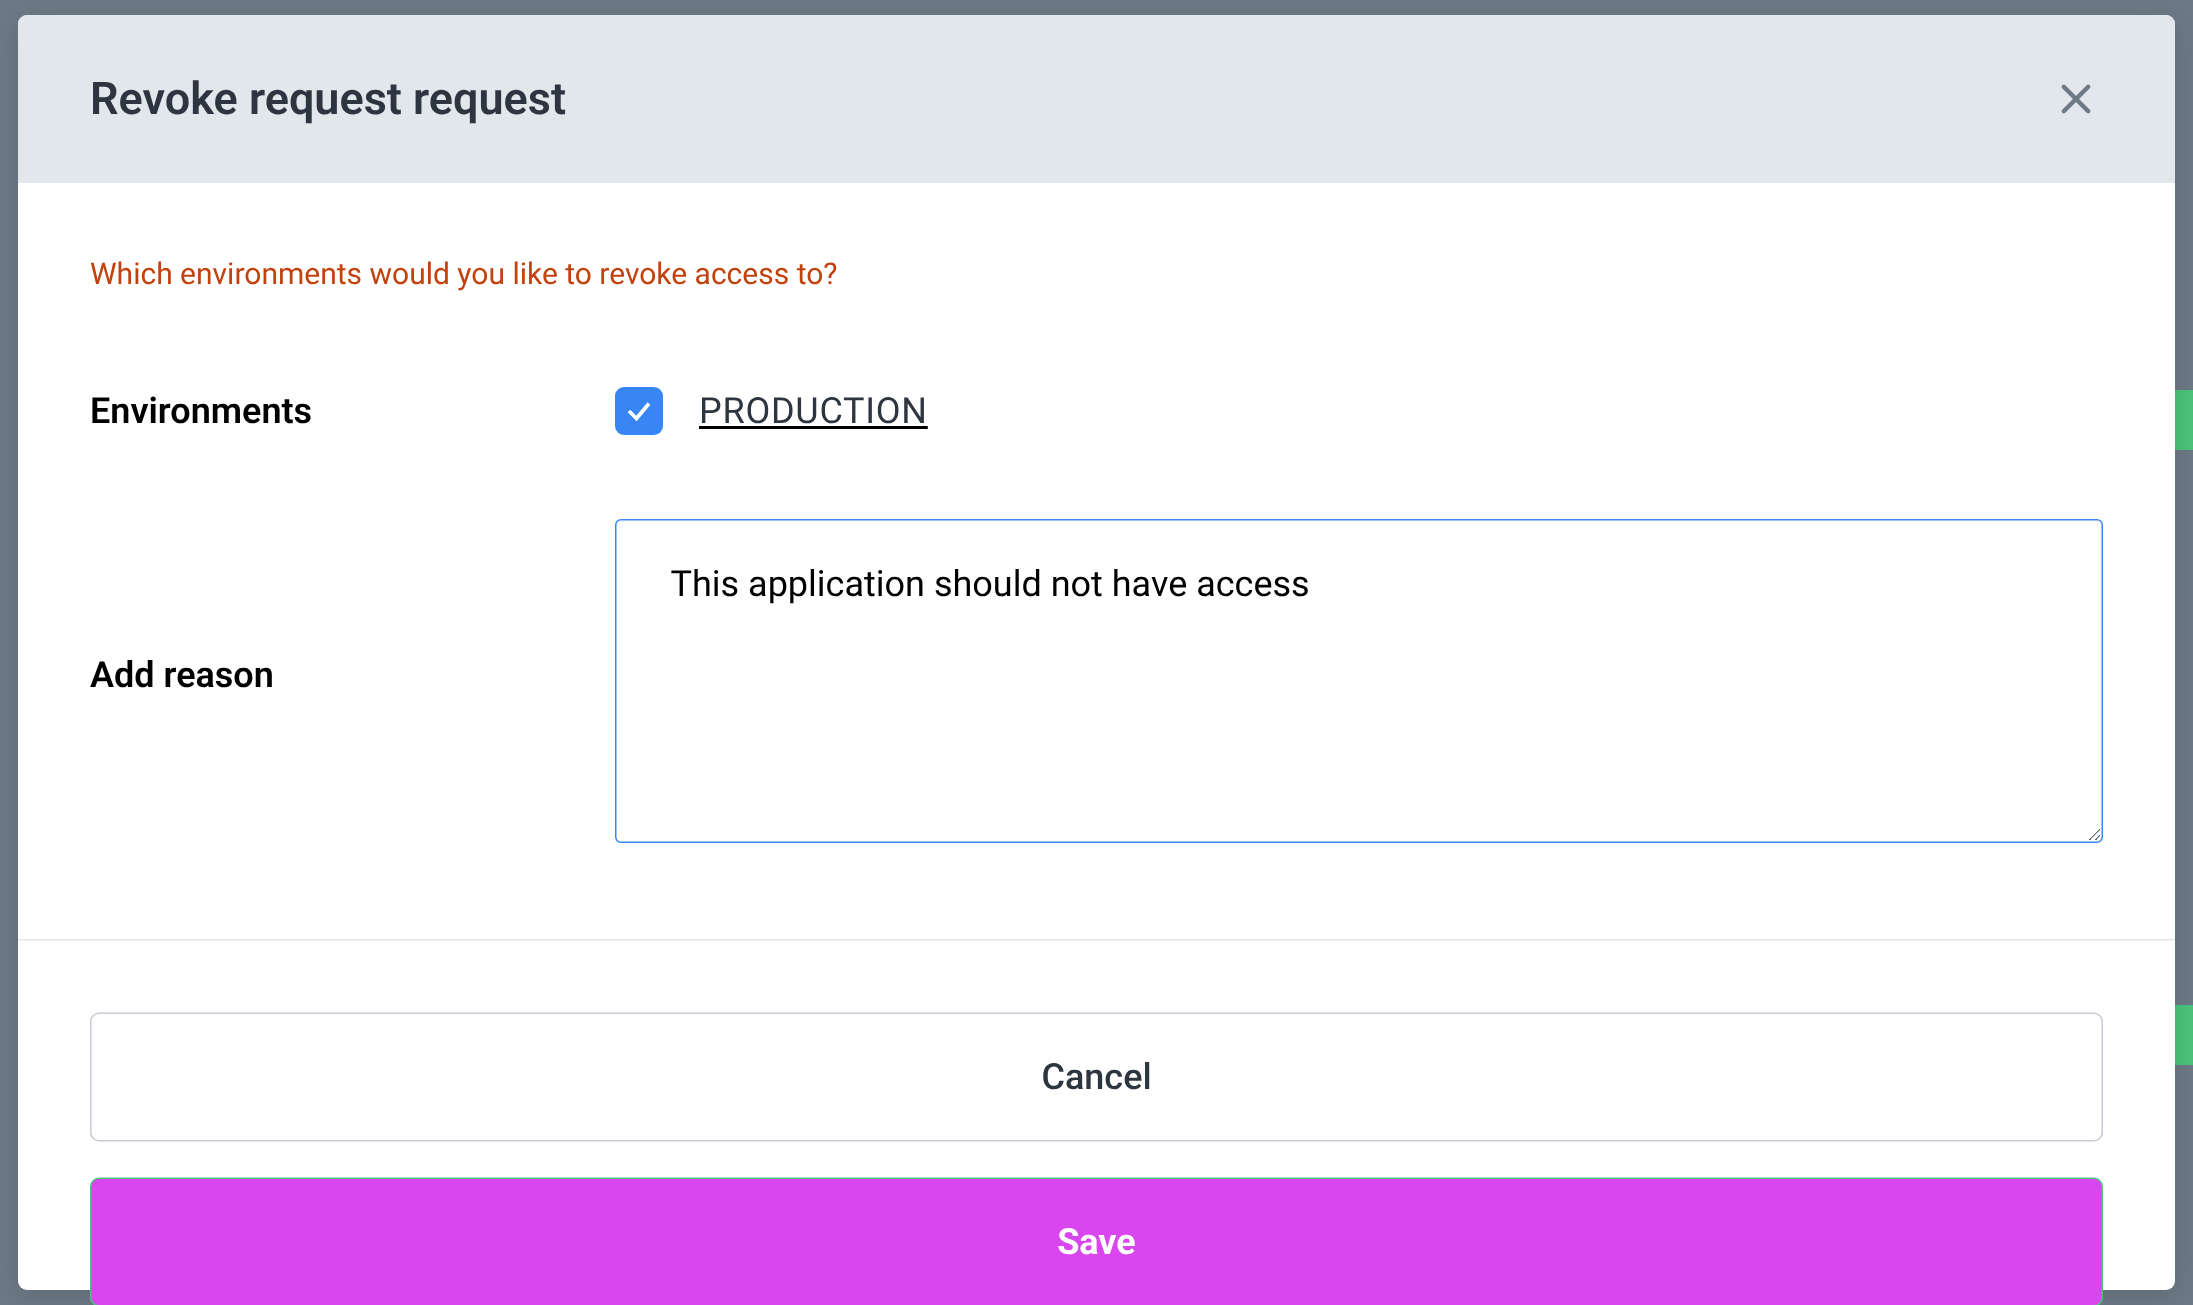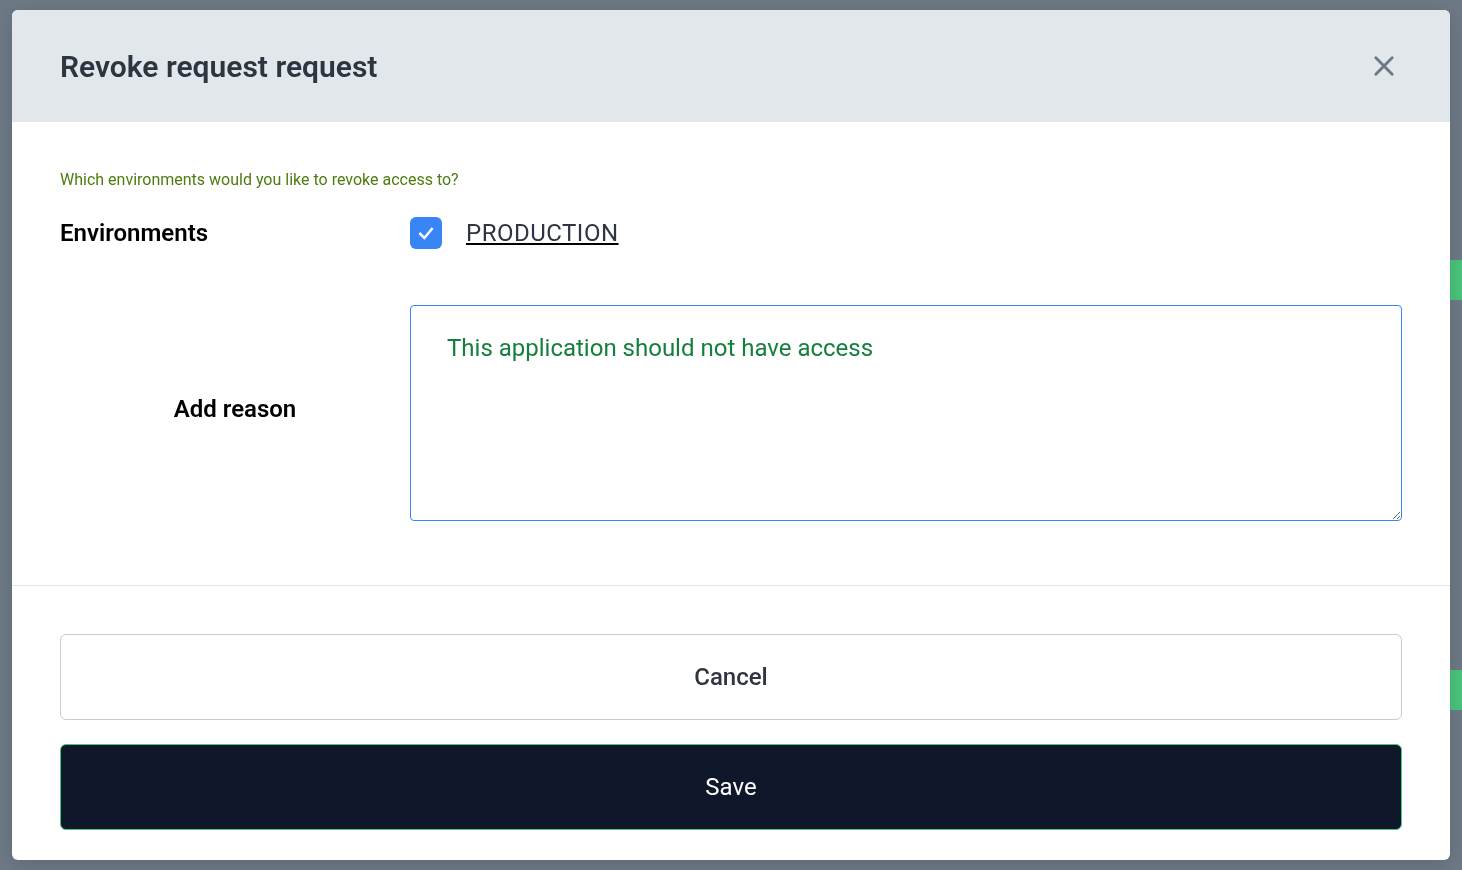--- a/index.html
+++ b/index.html
@@ -53,42 +53,41 @@
     }
     .close-btn svg {
       width: 28px;
       height: 28px;
     }
     .modal-body {
       padding: 48px 48px 60px 48px;
       flex: 1;
     }
     .prompt-text {
-      font-size: 16px;
-      color: #4d7c0f;
-      margin-bottom: 28px;
+      font-size: 20px;
+      color: #c2410c;
+      margin-bottom: 64px;
     }
     .form-row {
       display: flex;
       align-items: flex-start;
       margin-bottom: 56px;
     }
     .form-row:last-child {
       margin-bottom: 0;
     }
     .form-label {
       width: 350px;
       font-size: 24px;
       font-weight: 600;
       color: #000000;
       padding-top: 2px;
     }
     .form-label.reason-label {
       padding-top: 90px;
-      text-align: center;
     }
     .form-control {
       flex: 1;
     }
     .checkbox-wrap {
       display: flex;
       align-items: center;
       gap: 24px;
       text-decoration: underline;
     }
@@ -116,21 +115,21 @@
       letter-spacing: 0.5px;
     }
     .reason-textarea {
       width: 100%;
       height: 216px;
       border: 1px solid #3885f5;
       border-radius: 4px;
       padding: 28px 36px;
       font-size: 24px;
       font-family: inherit;
-      color: #15803d;
+      color: #000000;
       resize: vertical;
       outline: none;
     }
     .modal-footer {
       border-top: 1px solid #e2e7ec;
       padding: 48px 48px;
       display: flex;
       justify-content: flex-end;
       gap: 24px;
       flex-direction: column;
@@ -142,24 +141,24 @@
       border-radius: 6px;
       cursor: pointer;
       font-family: inherit;
     }
     .btn-cancel {
       background: #ffffff;
       border: 1px solid #c6ccd3;
       color: #2c3540;
     }
     .btn-save {
-      background: #0f172a;
+      background: #d946ef;
       border: 1px solid #4bc47c;
       color: #ffffff;
-      font-weight: 400;
+      font-weight: 700;
     }
     
     .bg-strip {
       position: absolute;
       right: 0;
       width: 12px;
       background: #4bc47c;
       height: 40px;
     }
   </style>

